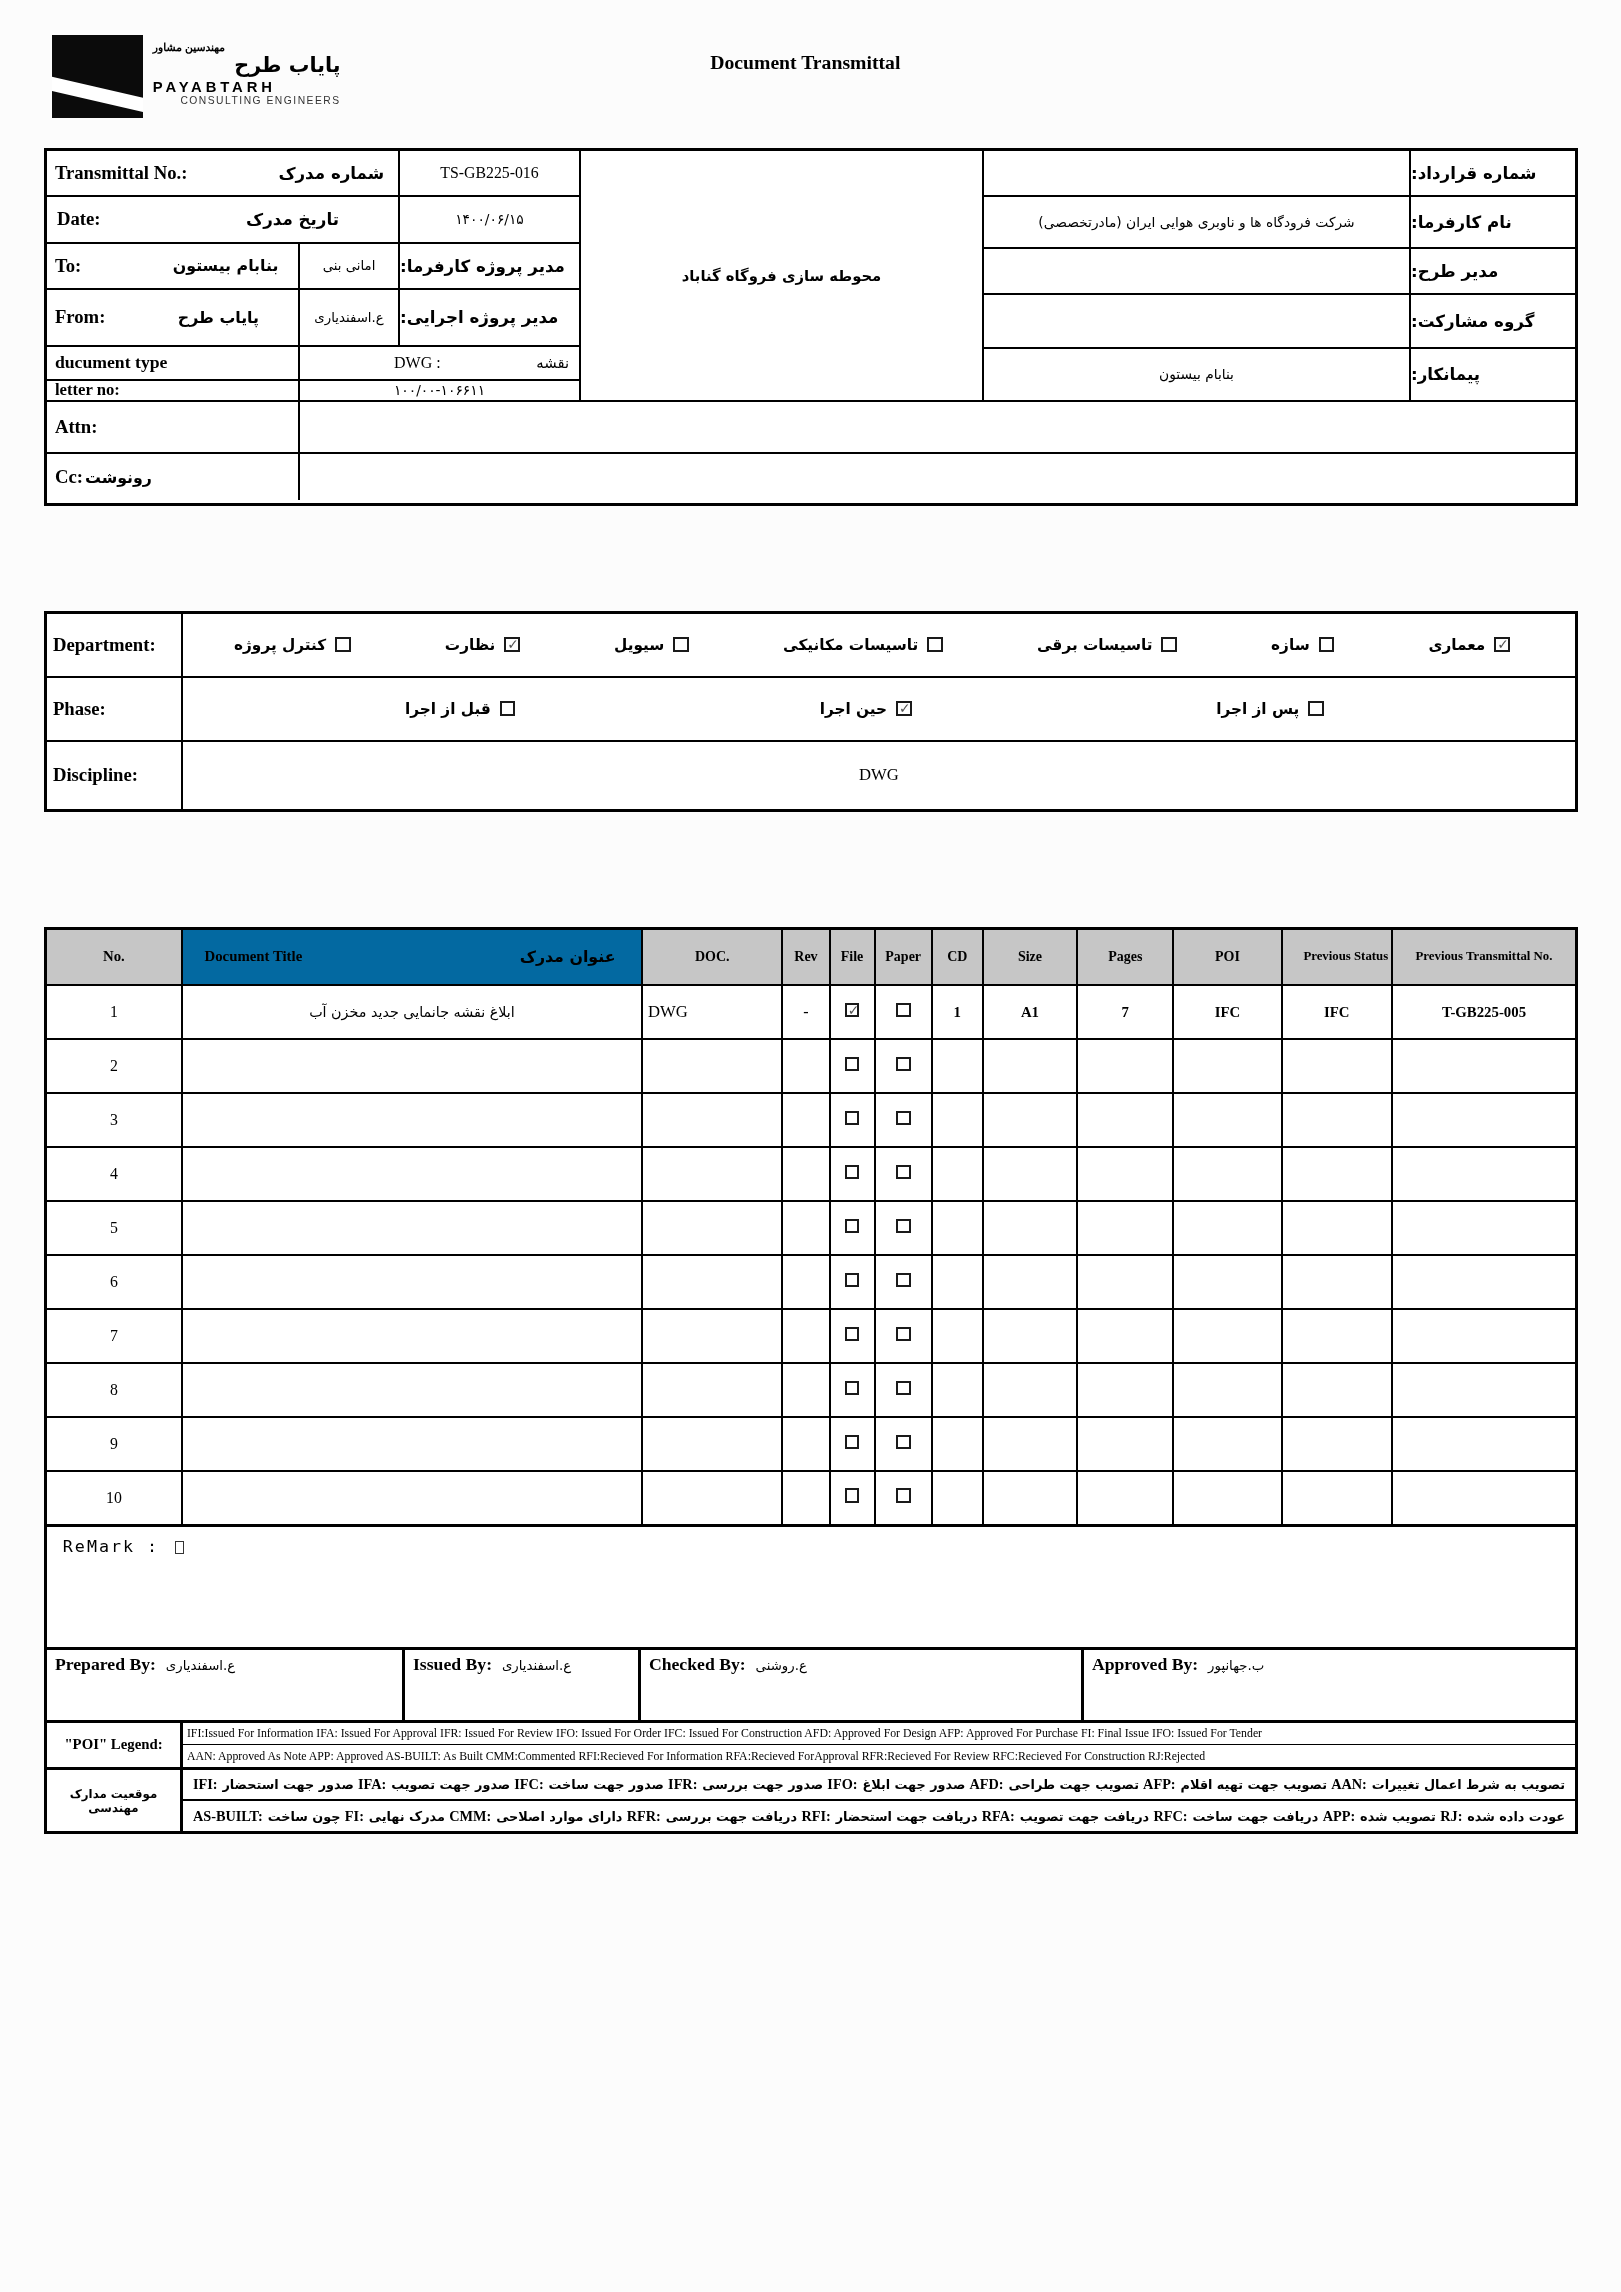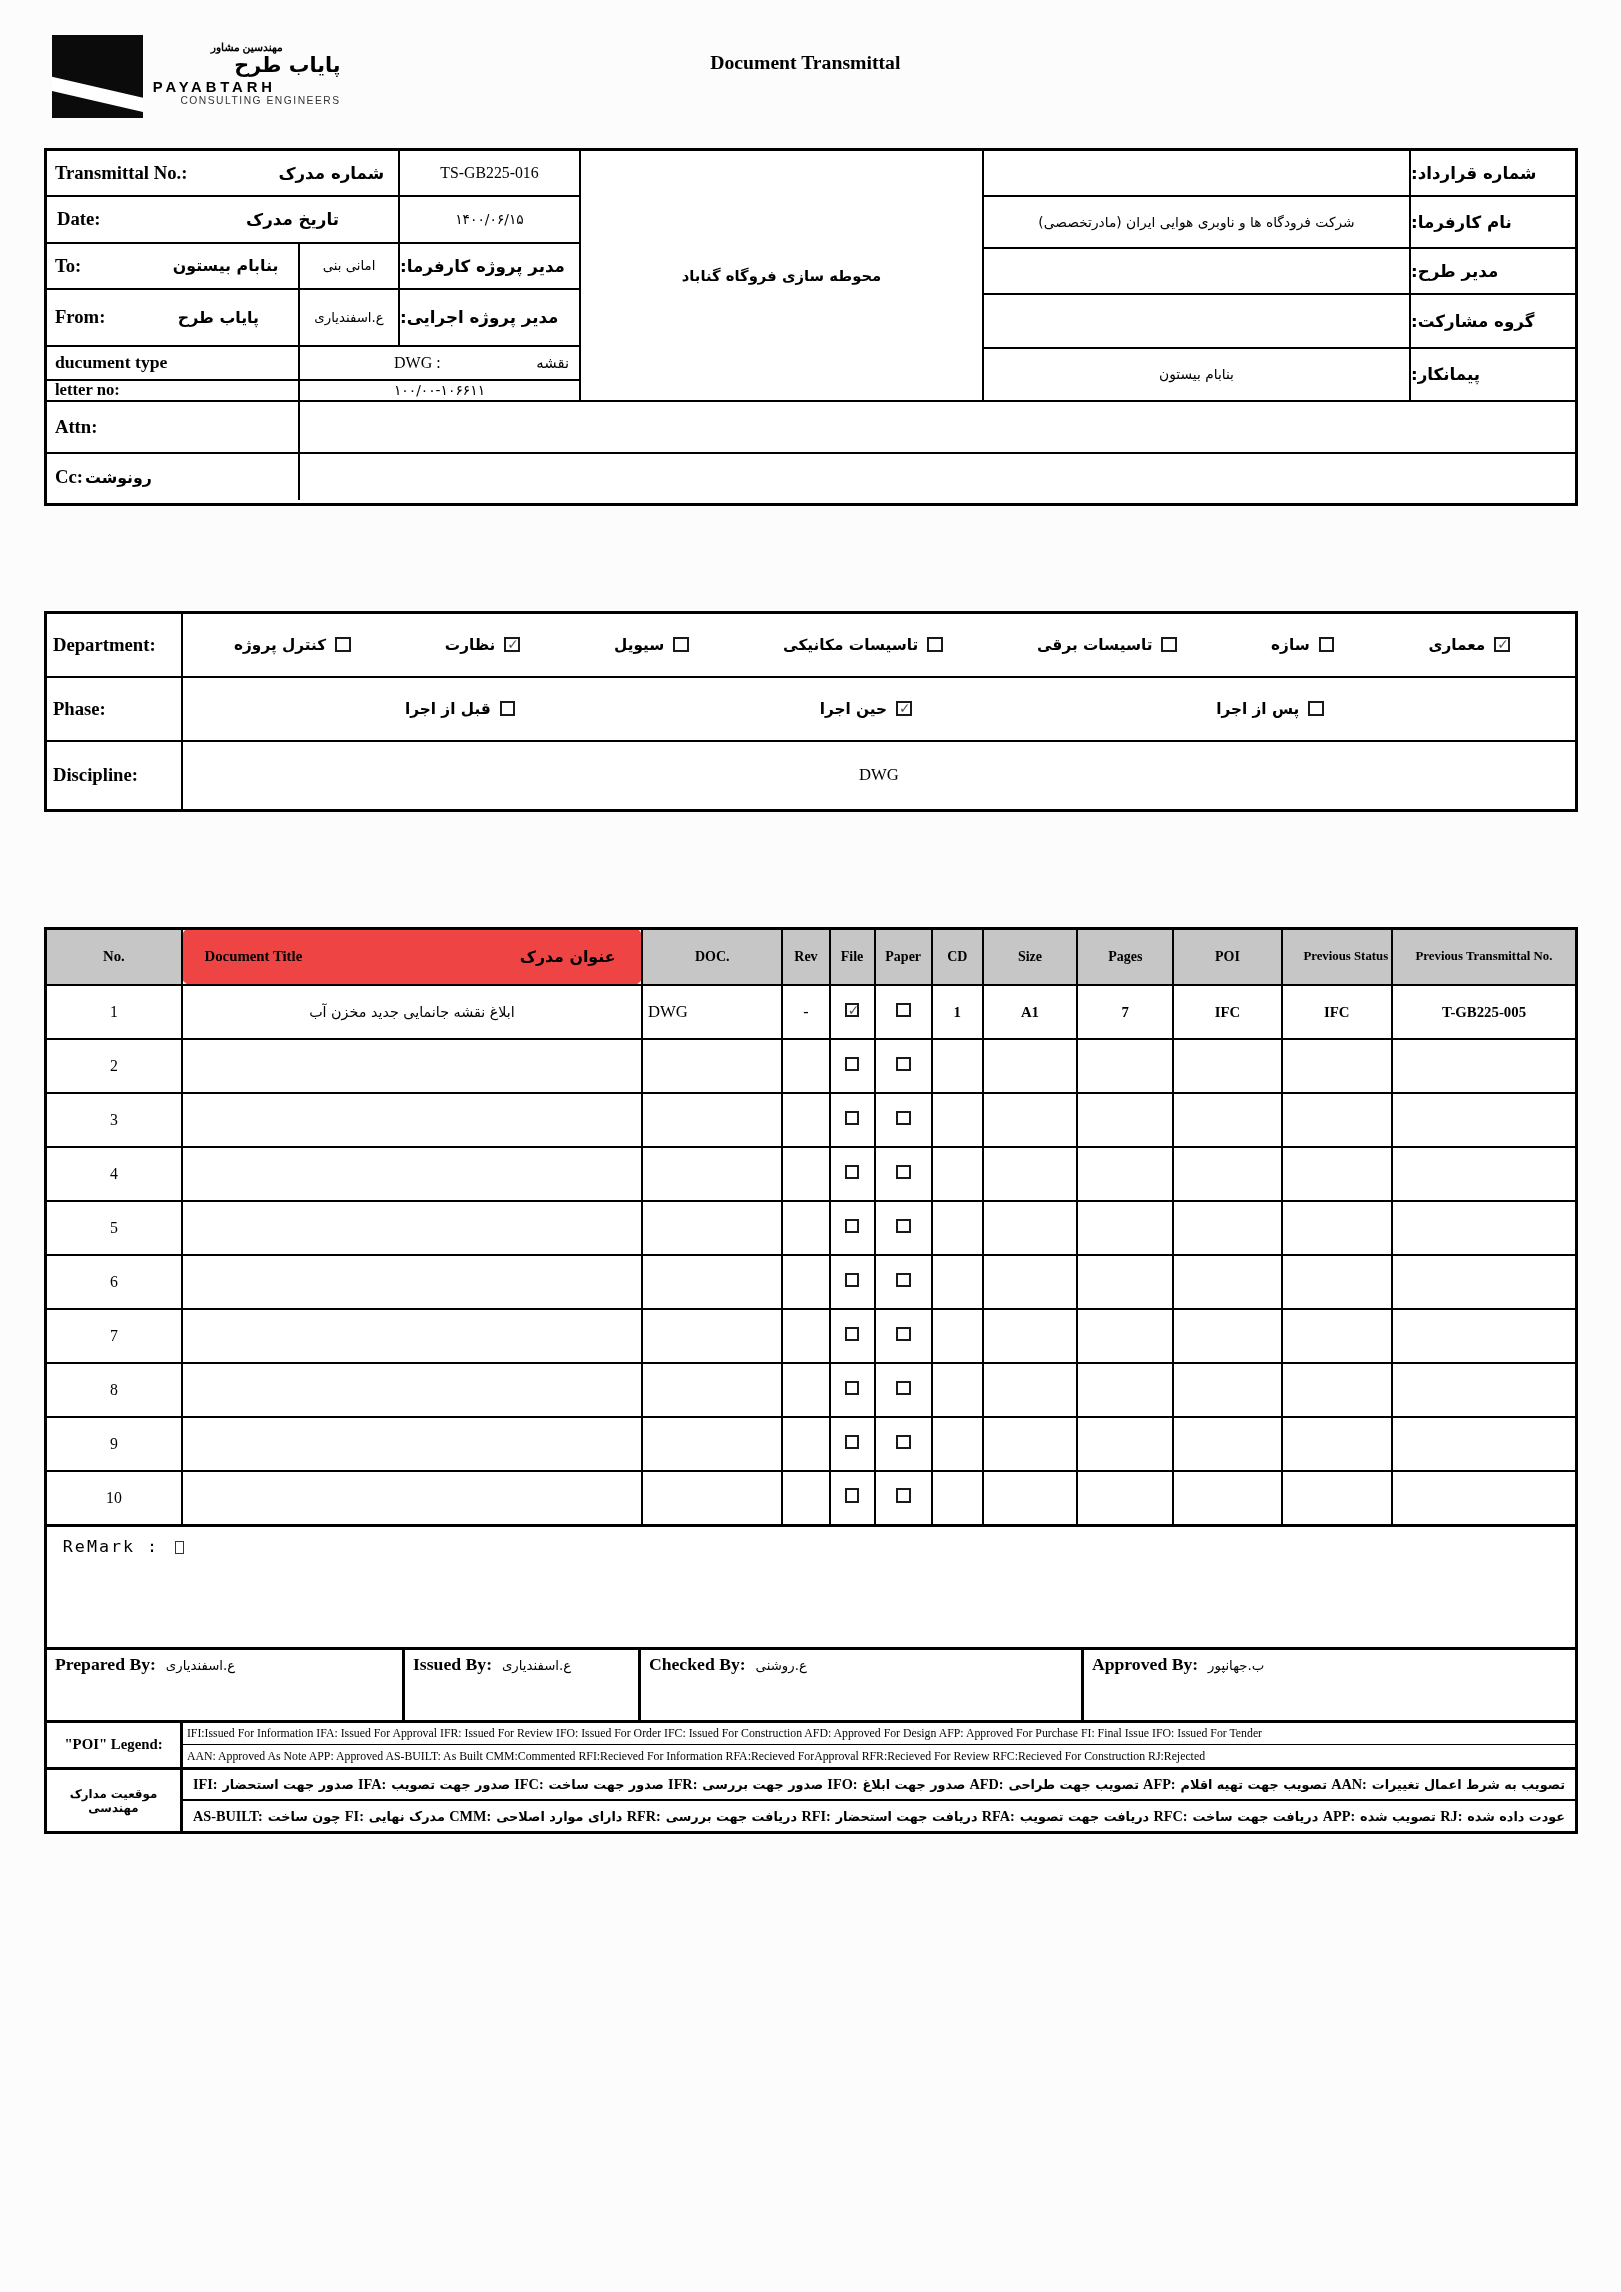--- a/index.html
+++ b/index.html
@@ -7,21 +7,21 @@
               font-family:"Liberation Serif","DejaVu Serif",serif; }
   .sheet { width:1534px; margin-left:44px; padding-top:27.6px; position:relative; }
 
   
   .top-area { position:relative; height:120px; }
   .logo { display:flex; gap:9.9px; align-items:flex-start; padding-left:7.9px; }
   .logo-box { width:91px; height:83px; background:#0b0b0b; position:relative; overflow:hidden; margin-top:7.9px; }
   .swoosh { position:absolute; left:-13.8px; bottom:15.8px; width:133px; height:13.8px; background:#fff;
             transform:rotate(13deg); border-radius:2px 13.8px 13.8px 2px; }
   .logo-text { display:flex; flex-direction:column; margin-top:13.8px; }
-  .logo-fa1 { font-family:Liberation Serif, serif; font-size:10.8px; font-weight:bold; text-align:center; direction:rtl; }
+  .logo-fa1 { font-family:Liberation Sans, sans-serif; font-size:10.8px; font-weight:bold; text-align:left; direction:rtl; }
   .logo-fa2 { font-family:"DejaVu Sans",sans-serif; font-size:20.7px; font-weight:bold; text-align:right; direction:rtl; line-height:1.1; }
   .logo-en1 { font-size:14.8px; font-weight:bold; letter-spacing:3.9px; font-family:"Liberation Sans",sans-serif; margin-top:2px; }
   .logo-en2 { font-size:10.3px; letter-spacing:1.5px; color:#333; font-family:"Liberation Sans",sans-serif; padding-left:27.6px; }
   .doc-title { position:absolute; top:23.6px; left:50%; transform:translateX(-53%);
                font-size:19.7px; font-weight:bold; }
 
   
   .hg { display:grid; width:1534px; height:358px;
         grid-template-columns:253px 100px 181px 403px 427px 164px;
         grid-template-rows:46px 47px 46px 57px 34px 21.7px 52px 46px;
@@ -273,21 +273,21 @@
         <col style="width:51px">
         <col style="width:94px">
       <col style="width:96px">
         <col style="width:108px">
         <col style="width:110px">
         <col style="width:184px">
     </colgroup>
     <thead>
       <tr>
         <th style="background: rgb(198, 198, 198);">No.</th>
-        <th style="background: #ef4444; border-radius: 9px;">
+        <th style="background: #0369a1;">
           <div class="th-title">
             <span>Document Title</span>
             <span class="fa fa-b">عنوان مدرک</span>
           </div>
         </th>
         <th class="small" style="background: rgb(198, 198, 198);">DOC.</th>
         <th class="small" style="background: rgb(198, 198, 198);">Rev</th>
         <th class="small" style="background: rgb(198, 198, 198);">File</th>
         <th class="small" style="background: rgb(198, 198, 198);">Paper</th>
         <th class="small" style="background: rgb(198, 198, 198);">CD</th>

